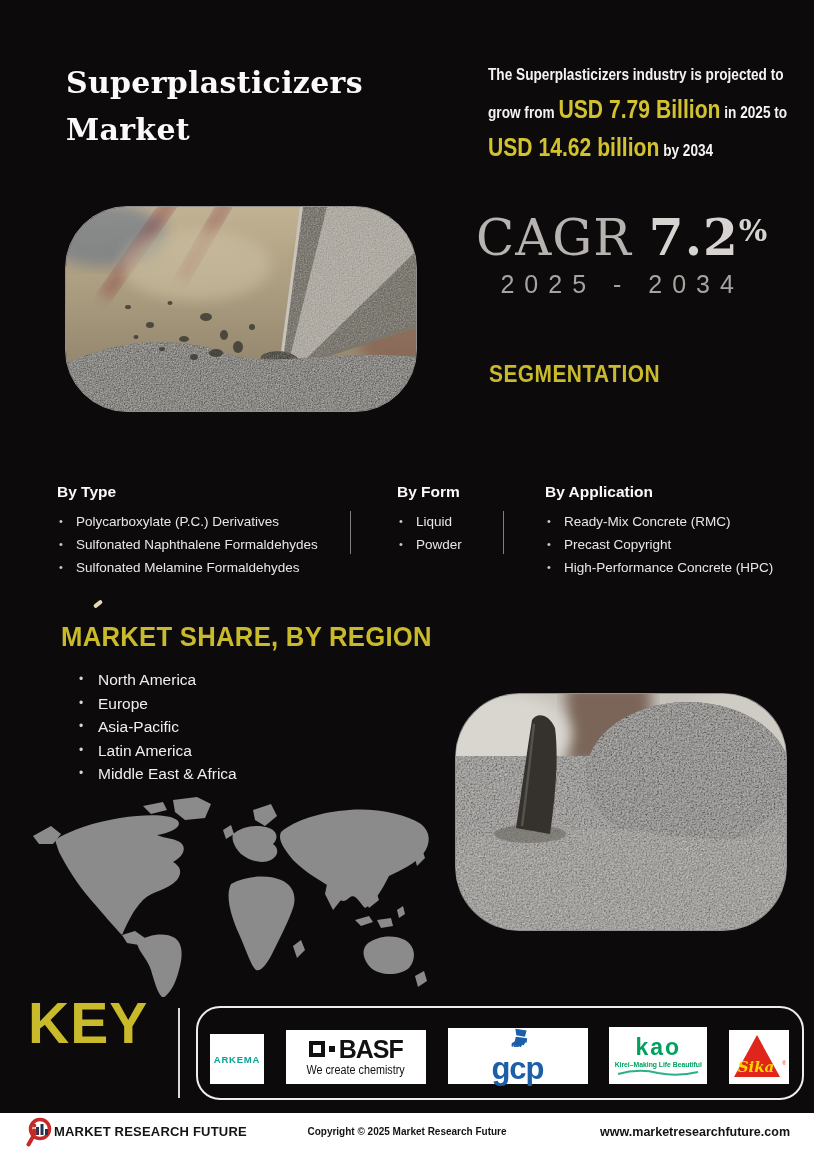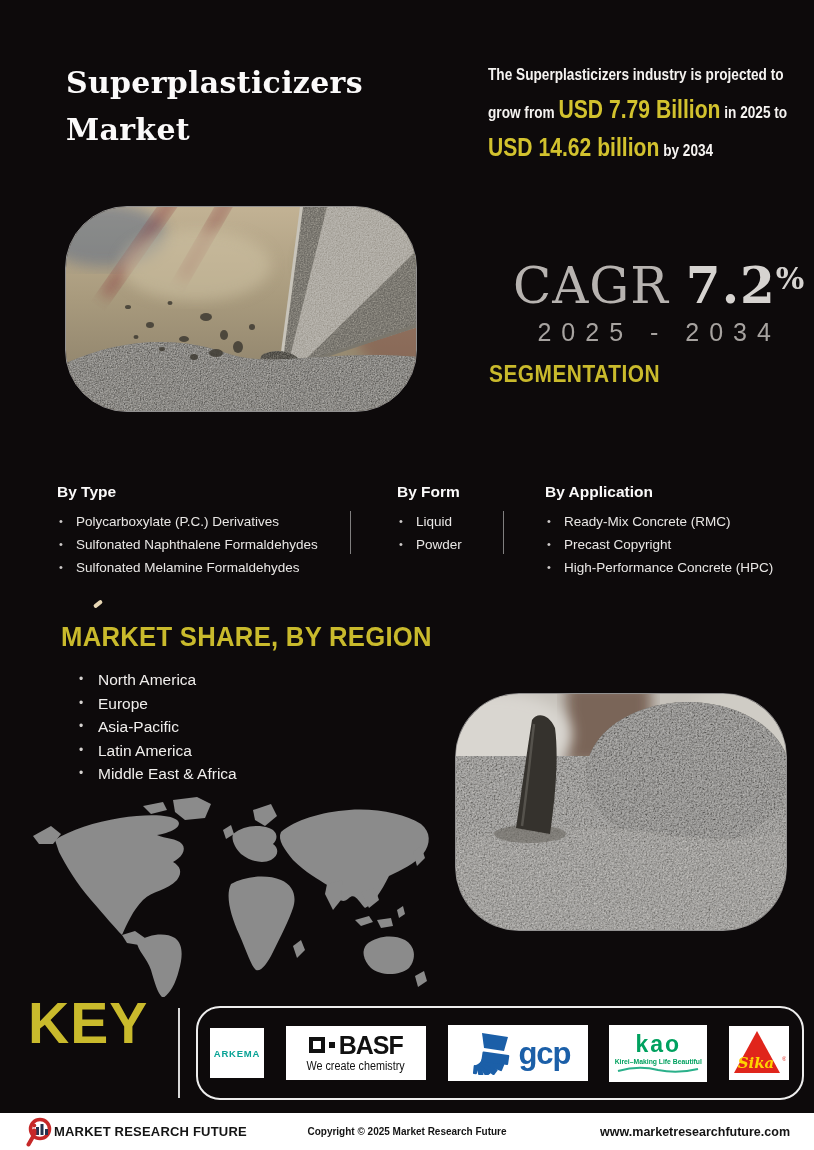--- a/index.html
+++ b/index.html
@@ -22,21 +22,21 @@
   .projection .pl{ font-size:15.5px; line-height:1.35; white-space:nowrap; }
   .projection .row2{ margin-top:7px; }
   .projection .row3{ margin-top:4px; }
   .gold-big{ color:#d2c22e; font-size:24px; font-weight:bold; }
   
   .photo{ position:absolute; overflow:hidden; border:1px solid rgba(255,255,255,.55); }
   .photo svg{ display:block; }
   .photo-left{ left:65px; top:206px; width:352px; height:206px; border-radius:62px; }
   .photo-right{ left:455px; top:693px; width:332px; height:238px; border-radius:64px; }
   
-  .cagr{ position:absolute; left:513px; top:210px;margin-top:48px; }
+  .cagr{ position:absolute; left:476px; top:210px; }
   .cagr-line{ font-family:"DejaVu Serif", serif; font-size:50px; line-height:1.1; color:#b7b3b0; letter-spacing:1px; }
   .cagr-val{ font-weight:bold; color:#d6d3d0; }
   .cagr-pct{ font-size:30px; vertical-align:14px; font-weight:bold; }
   .cagr-period{ margin-top:4px; font-size:25px; letter-spacing:10px; color:#a7a3a0;text-align:center; }
   
   .seg-heading{
     position:absolute; left:489px; top:361px;
     font-size:22px; font-weight:bold; color:#c9ba2c; letter-spacing:.5px;
     transform:scale(.95,1.05); transform-origin:top left;
   }
@@ -73,31 +73,31 @@
   
   .worldmap{ position:absolute; left:25px; top:792px; }
   
   .kp{ position:absolute; left:28px; top:992px; color:#c9ba2c; font-weight:bold; }
   .kp-l1{ font-size:57px; line-height:62px; letter-spacing:1px; }
   .kp-l2{ font-size:37px; line-height:40px; letter-spacing:.5px; }
   .kp-div{ position:absolute; left:178px; top:1008px; width:2px; height:90px; background:#d8d8d8; }
   .logo-panel{
     position:absolute; left:196px; top:1006px; width:608px; height:94px;
     border:2px solid #ededed; border-radius:24px;
-    display:flex; align-items:center; justify-content:space-between;
-    padding:0 13px 0 12px;
+    display:flex; align-items:flex-end; justify-content:space-between;
+    padding:0 13px 14px 12px;
   }
   .tile{ background:#fff; display:flex; flex-direction:column; align-items:center; justify-content:center; }
   .tile-arkema{ width:54px; height:50px; }
   .arkema-text{ font-size:9.5px; font-weight:bold; letter-spacing:.8px; color:#0aa396; }
   .tile-basf{ width:140px; height:54px; }
   .basf-top{ display:flex; align-items:center; gap:4px; }
   .basf-word{ font-size:25px; font-weight:900; color:#111; letter-spacing:-1px; line-height:1; }
   .basf-tag{ font-size:12px; color:#111; margin-top:1px; white-space:nowrap; transform:scale(.9,1); }
-  .tile-gcp{ width:140px; height:56px; flex-direction:row; gap:6px; }
+  .tile-gcp{ width:140px; height:56px; flex-direction:column; gap:6px; }
   .gcp-word{ font-size:31px; font-weight:900; color:#1b5fa8; line-height:1; letter-spacing:-1px; }
   .tile-kao{ width:98px; height:57px; }
   .kao-word{ font-size:23px; font-weight:bold; color:#00a15f; letter-spacing:2px; line-height:1; }
   .kao-tag{ font-size:6.8px; color:#00a15f; font-weight:bold; margin-top:2px; white-space:nowrap; }
   .tile-sika{ width:60px; height:54px; }
   
   .footer{
     position:absolute; left:0; bottom:0; width:814px; height:37px; background:#ffffff;
     display:flex; align-items:center; color:#141414; font-weight:bold;
   }

